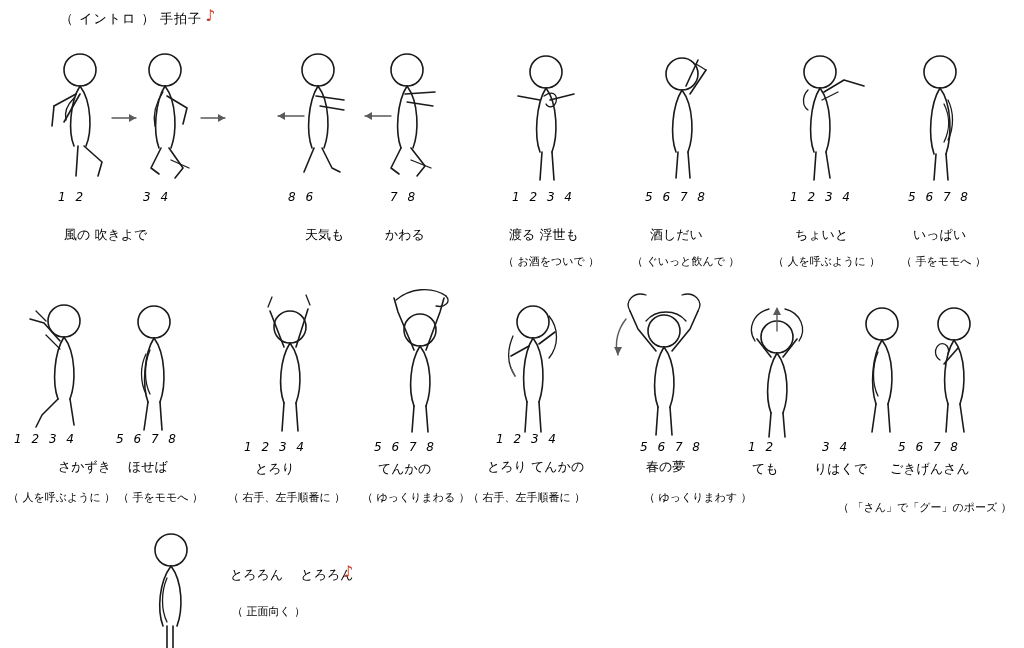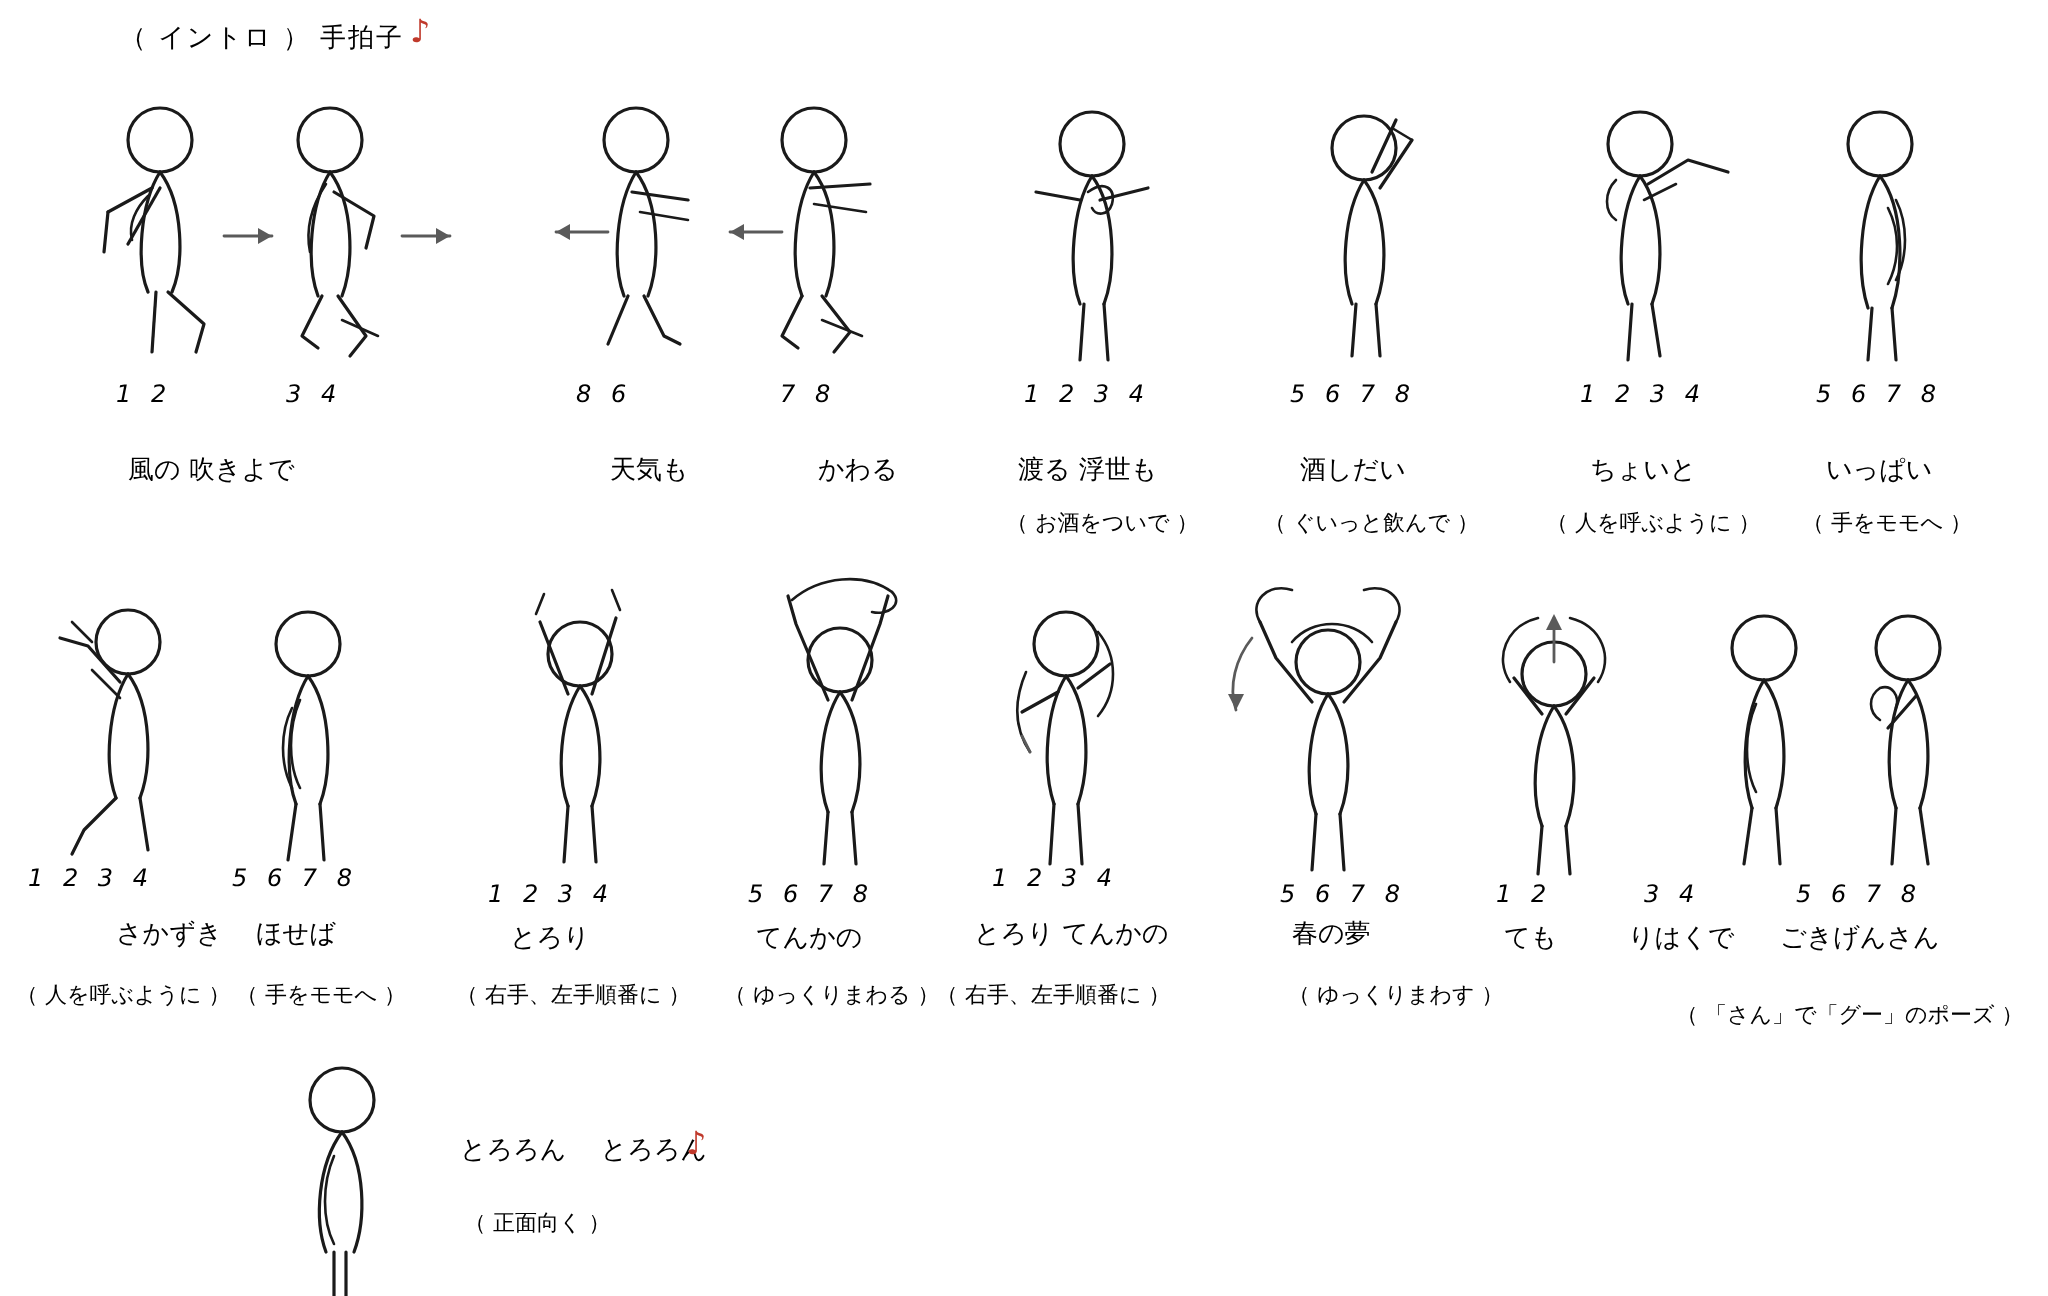--- a/index.html
+++ b/index.html
@@ -150,21 +150,21 @@
   <div class="abs counts" style="left:143px;top:190px;">3  4</div>
   <div class="abs counts" style="left:288px;top:190px;">8  6</div>
   <div class="abs counts" style="left:390px;top:190px;">7  8</div>
   <div class="abs counts" style="left:512px;top:190px;">1  2  3  4</div>
   <div class="abs counts" style="left:645px;top:190px;">5  6  7  8</div>
   <div class="abs counts" style="left:790px;top:190px;">1  2  3  4</div>
   <div class="abs counts" style="left:908px;top:190px;">5  6  7  8</div>
 
   <div class="abs lyric" style="left:64px;top:226px;">風の  吹きよで</div>
   <div class="abs lyric" style="left:305px;top:226px;">天気も</div>
-  <div class="abs lyric" style="left:385px;top:226px;margin-left:24px;">かわる</div>
+  <div class="abs lyric" style="left:385px;top:226px;">かわる</div>
   <div class="abs lyric" style="left:509px;top:226px;">渡る  浮世も</div>
   <div class="abs lyric" style="left:650px;top:226px;">酒しだい</div>
   <div class="abs lyric" style="left:795px;top:226px;">ちょいと</div>
   <div class="abs lyric" style="left:913px;top:226px;">いっぱい</div>
 
   <div class="abs hint" style="left:503px;top:254px;">（ お酒をついで ）</div>
   <div class="abs hint" style="left:632px;top:254px;">（ ぐいっと飲んで ）</div>
   <div class="abs hint" style="left:773px;top:254px;">（ 人を呼ぶように ）</div>
   <div class="abs hint" style="left:901px;top:254px;">（ 手をモモへ ）</div>
 

